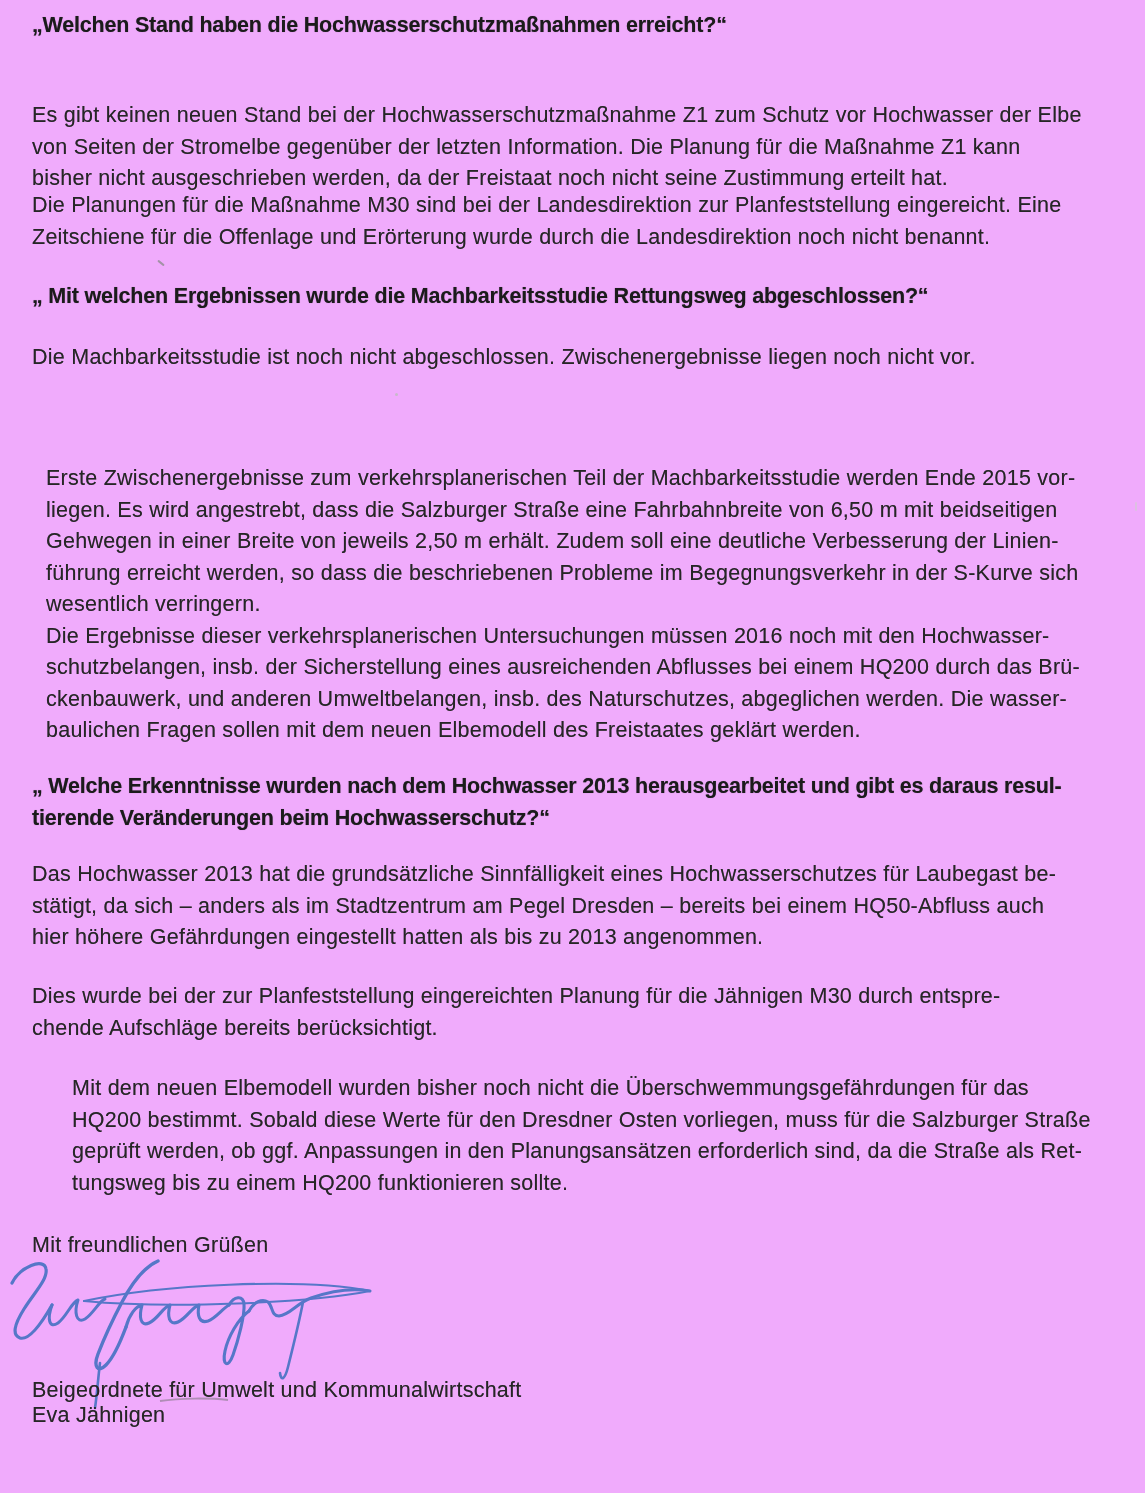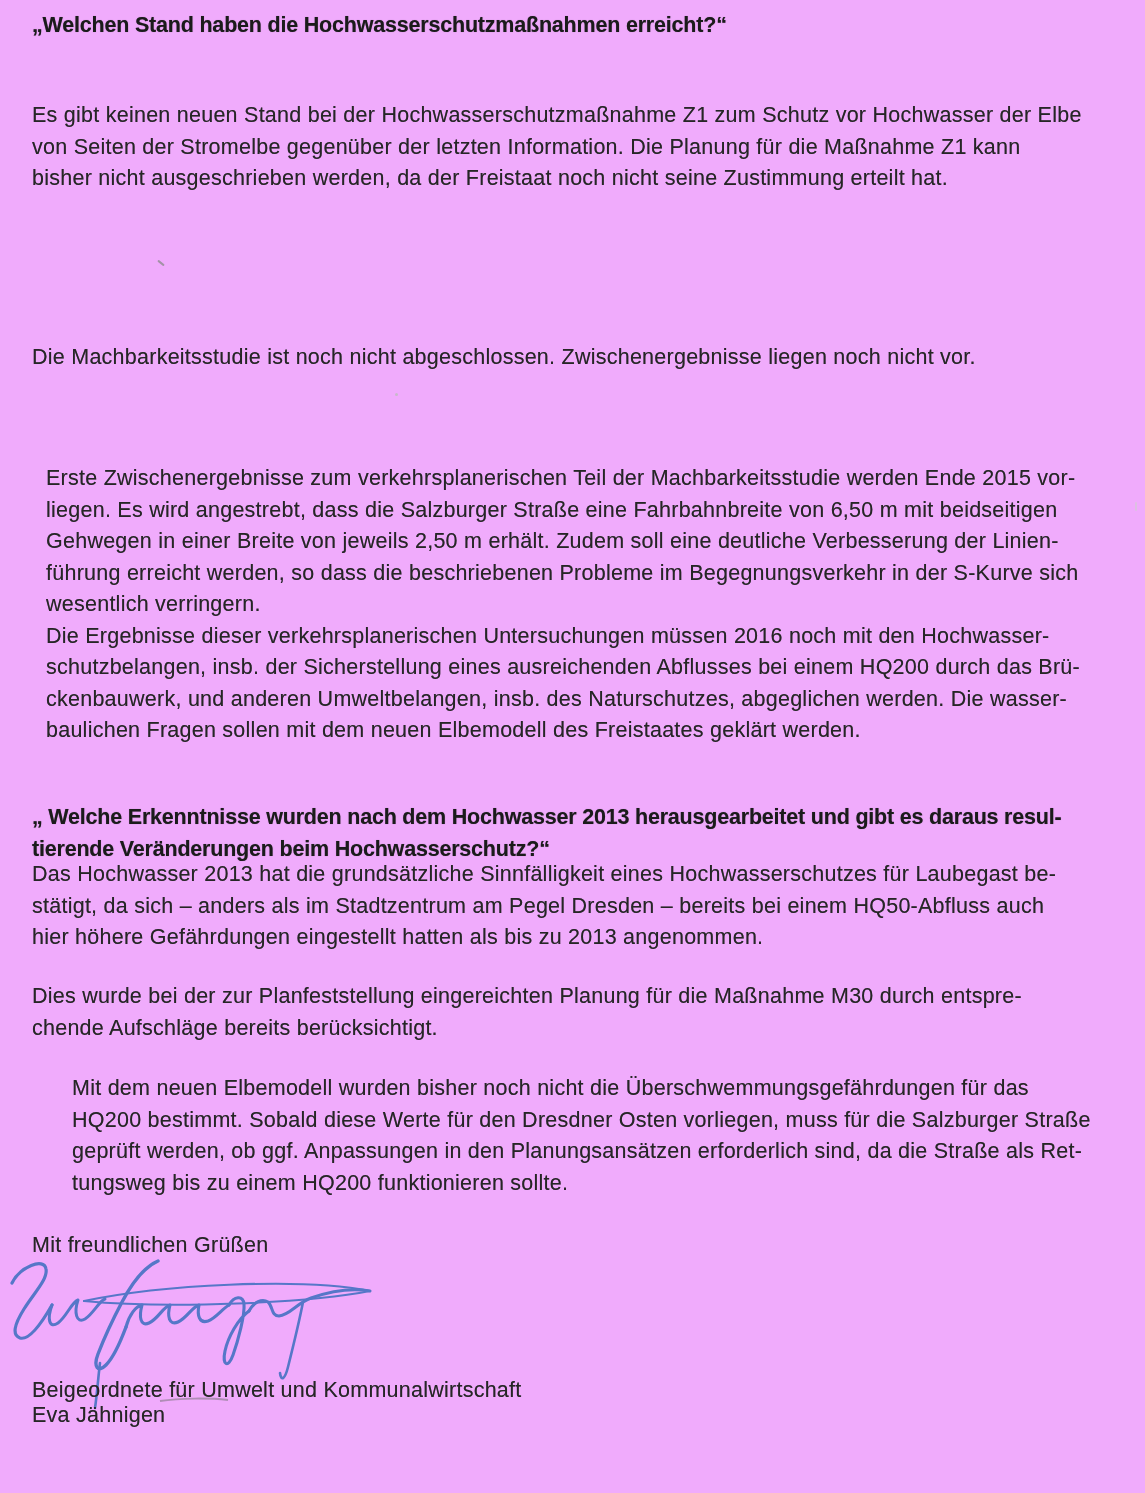--- a/index.html
+++ b/index.html
@@ -45,39 +45,42 @@
 </style>
 </head>
 <body>
 
 <div class="page">
 
   <div class="txt txt--bold" style="top:10px;">„Welchen Stand haben die Hochwasserschutzmaßnahmen erreicht?“</div>
   <div class="txt" style="top:64px;margin-top:36px;">Es gibt keinen neuen Stand bei der Hochwasserschutzmaßnahme Z1 zum Schutz vor Hochwasser der Elbe
 von Seiten der Stromelbe gegenüber der letzten Information. Die Planung für die Maßnahme Z1 kann
 bisher nicht ausgeschrieben werden, da der Freistaat noch nicht seine Zustimmung erteilt hat.</div>
+  <div class="txt" style="top:190px;">Die Planungen für die Maßnahme M30 sind bei der Landesdirektion zur Planfeststellung eingereicht. Eine
+Zeitschiene für die Offenlage und Erörterung wurde durch die Landesdirektion noch nicht benannt.</div>
 
+  <div class="txt txt--bold" style="top:281px;">„ Mit welchen Ergebnissen wurde die Machbarkeitsstudie Rettungsweg abgeschlossen?“</div>
   <div class="txt" style="top:342px;">Die Machbarkeitsstudie ist noch nicht abgeschlossen. Zwischenergebnisse liegen noch nicht vor.</div>
 
   <div class="txt" style="top:463px;margin-left:14px;">Erste Zwischenergebnisse zum verkehrsplanerischen Teil der Machbarkeitsstudie werden Ende 2015 vor-
 liegen. Es wird angestrebt, dass die Salzburger Straße eine Fahrbahnbreite von 6,50 m mit beidseitigen
 Gehwegen in einer Breite von jeweils 2,50 m erhält. Zudem soll eine deutliche Verbesserung der Linien-
 führung erreicht werden, so dass die beschriebenen Probleme im Begegnungsverkehr in der S-Kurve sich
 wesentlich verringern.
 Die Ergebnisse dieser verkehrsplanerischen Untersuchungen müssen 2016 noch mit den Hochwasser-
 schutzbelangen, insb. der Sicherstellung eines ausreichenden Abflusses bei einem HQ200 durch das Brü-
 ckenbauwerk, und anderen Umweltbelangen, insb. des Naturschutzes, abgeglichen werden. Die wasser-
 baulichen Fragen sollen mit dem neuen Elbemodell des Freistaates geklärt werden.</div>
 
-  <div class="txt txt--bold" style="top:771px;margin-top:31px;">„ Welche Erkenntnisse wurden nach dem Hochwasser 2013 herausgearbeitet und gibt es daraus resul-
+  <div class="txt txt--bold" style="top:771px;">„ Welche Erkenntnisse wurden nach dem Hochwasser 2013 herausgearbeitet und gibt es daraus resul-
 tierende Veränderungen beim Hochwasserschutz?“</div>
   <div class="txt" style="top:859px;">Das Hochwasser 2013 hat die grundsätzliche Sinnfälligkeit eines Hochwasserschutzes für Laubegast be-
 stätigt, da sich – anders als im Stadtzentrum am Pegel Dresden – bereits bei einem HQ50-Abfluss auch
 hier höhere Gefährdungen eingestellt hatten als bis zu 2013 angenommen.</div>
-  <div class="txt" style="top:981px;">Dies wurde bei der zur Planfeststellung eingereichten Planung für die Maßnahme M30 durch entspre-
+  <div class="txt" style="top:981px;">Dies wurde bei der zur Planfeststellung eingereichten Planung für die Jähnigen M30 durch entspre-
 chende Aufschläge bereits berücksichtigt.</div>
   <div class="txt" style="top:1073px;margin-left:40px;">Mit dem neuen Elbemodell wurden bisher noch nicht die Überschwemmungsgefährdungen für das
 HQ200 bestimmt. Sobald diese Werte für den Dresdner Osten vorliegen, muss für die Salzburger Straße
 geprüft werden, ob ggf. Anpassungen in den Planungsansätzen erforderlich sind, da die Straße als Ret-
 tungsweg bis zu einem HQ200 funktionieren sollte.</div>
 
   <div class="txt" style="top:1230px;">Mit freundlichen Grüßen</div>
 
   <svg class="sig-svg" viewBox="0 0 420 160" aria-hidden="true">
     <g fill="none" stroke="#4a73c4" stroke-linecap="round" stroke-linejoin="round" opacity="0.92">

